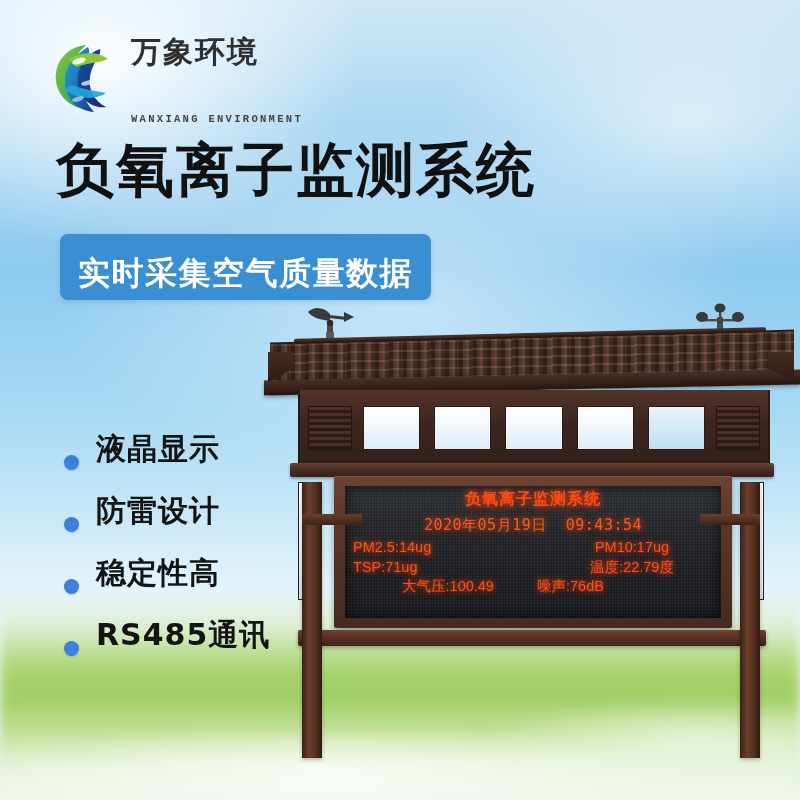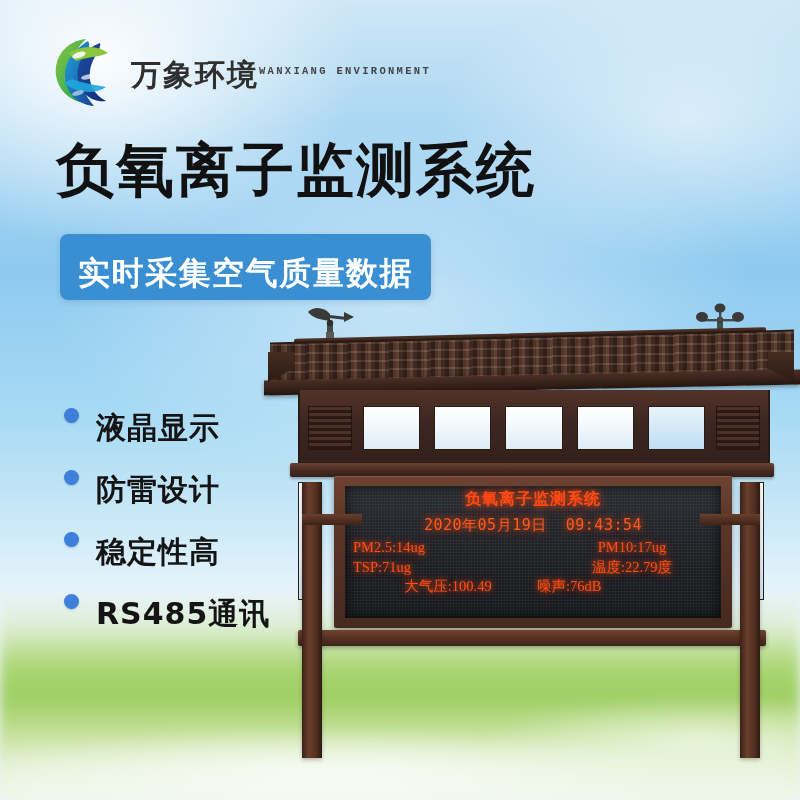--- a/index.html
+++ b/index.html
@@ -32,21 +32,21 @@
     filter:blur(6px);
   }
   .ground2{
     position:absolute;left:0;right:0;bottom:0;height:120px;
     background:linear-gradient(180deg, rgba(255,255,255,0) 0%, rgba(255,255,255,.25) 40%, rgba(245,250,243,.75) 100%);
     filter:blur(8px);
   }
   
   .logo-wrap{position:absolute;left:48px;top:33px;display:flex;align-items:center;gap:9px;}
   .logo-mark{width:74px;height:80px;flex:none;}
-  .logo-text{display:flex;flex-direction:row;justify-content:flex-start;padding-top:4px;}
+  .logo-text{display:flex;flex-direction:column;justify-content:flex-start;padding-top:4px;gap:41px;}
   .logo-cn{
     font-size:30px;font-weight:700;color:#2f2f2f;letter-spacing:2px;line-height:1;
     font-family:"DejaVu Sans","Liberation Sans",sans-serif;
   }
   .logo-en{
     font-size:10.5px;color:#444;letter-spacing:2.3px;margin-top:5px;font-weight:600;
     font-family:Liberation Mono, monospace;
   }
   
   .title{
@@ -60,21 +60,21 @@
     background:#3a8ed2;border-radius:8px;
     padding:23px 18px 11px 18px;
     box-shadow:0 2px 6px rgba(40,90,140,.18);
   }
   .subtitle-banner span{
     font-family:"DejaVu Sans","Liberation Sans",sans-serif;
     font-size:32px;font-weight:700;color:#fff;letter-spacing:1.5px;line-height:1;white-space:nowrap;
   }
   
   .features{position:absolute;left:64px;top:408px;}
-  .feature{display:flex;align-items:flex-start;height:62px;}
+  .feature{display:flex;align-items:flex-end;height:62px;}
   .dot{
     width:15px;height:15px;border-radius:50%;background:#3d7fdb;flex:none;margin-right:17px;
     box-shadow:0 1px 2px rgba(30,70,130,.25);
   }
   .feature-label{
     font-family:"DejaVu Sans","Liberation Sans",sans-serif;
     font-size:30px;font-weight:700;color:#141414;letter-spacing:1px;white-space:nowrap;
   }
   
   .kiosk{position:absolute;left:262px;top:300px;width:538px;height:460px;}
@@ -181,21 +181,21 @@
     text-align:center;color:#ff5a1e;font-size:15px;margin-top:8px;letter-spacing:.5px;
     font-family:"DejaVu Sans Mono","Liberation Mono",monospace;
     text-shadow:0 0 6px rgba(255,80,10,.8),0 0 12px rgba(255,60,0,.45);
     white-space:nowrap;
   }
   .led-grid{
     display:grid;grid-template-columns:1fr 1fr;column-gap:8px;row-gap:1px;margin-top:3px;
   }
   .led-cell{
     color:#ff4f16;font-size:14.5px;letter-spacing:0px;white-space:nowrap;
-    font-family:Liberation Serif, serif;
+    font-family:Liberation Sans, sans-serif;
     text-shadow:0 0 5px rgba(255,70,10,.85),0 0 11px rgba(255,55,0,.45);
     line-height:1.28;
   }
   .led-cell.right{text-align:center;padding-left:14px;}
 
   
   .rail{
     position:absolute;left:36px;top:330px;width:468px;height:16px;
     background:linear-gradient(180deg,#70432f 0%,#5a3324 45%,#3d2319 100%);
     border-radius:2px;box-shadow:0 2px 4px rgba(0,0,0,.3);

